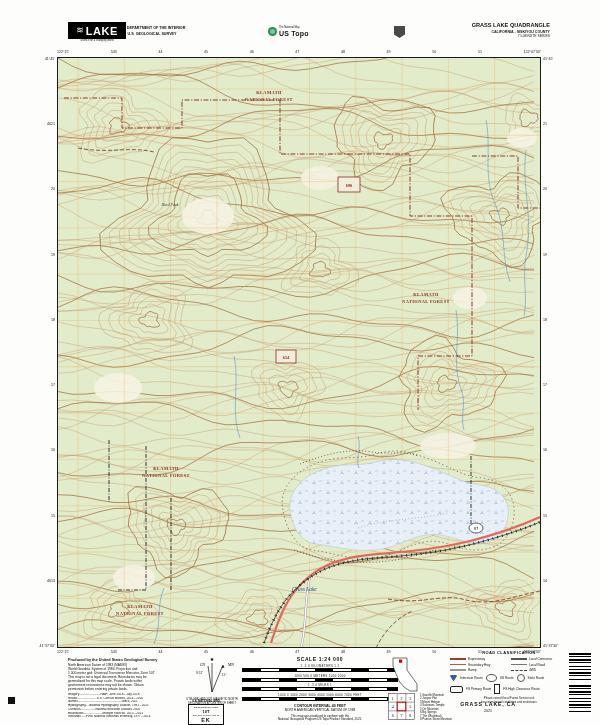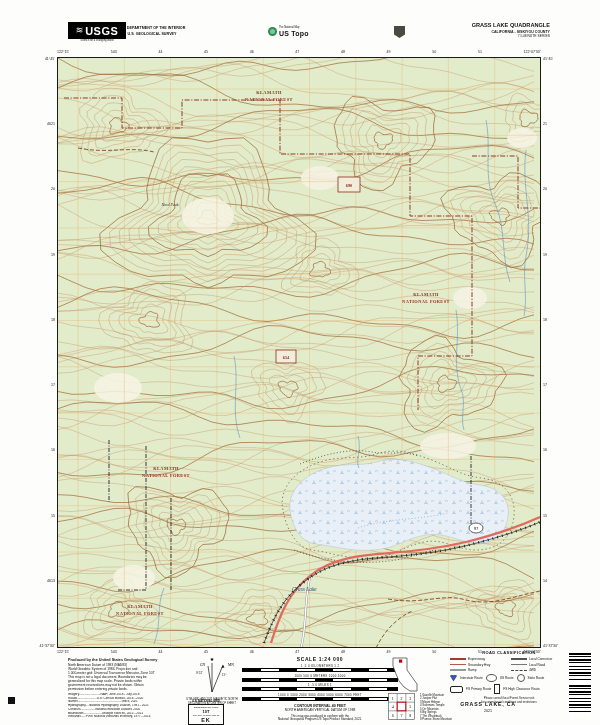--- a/index.html
+++ b/index.html
@@ -90,21 +90,21 @@
   .box-lbl{fill:#8b3020;font-weight:bold;font-size:4.4px;}
   .shield-lbl{fill:#111;font-size:4.2px;font-family:"Liberation Sans",sans-serif;}
 </style>
 </head>
 <body>
 
 <div class="sheet">
 
   <div class="usgs-logo">
     <span class="wave">≋</span>
-    <span class="usgs-txt">USGS</span>
+    <span class="usgs-txt">LAKE</span>
   </div>
   <div class="usgs-tagline">science for a changing world</div>
   <div class="dept">
     <div>U.S. DEPARTMENT OF THE INTERIOR</div>
     <div>U.S. GEOLOGICAL SURVEY</div>
   </div>
   <div class="ustopo">
     <span class="globe"></span>
     <span class="tcol">
       <span class="tnm">The National Map</span>

